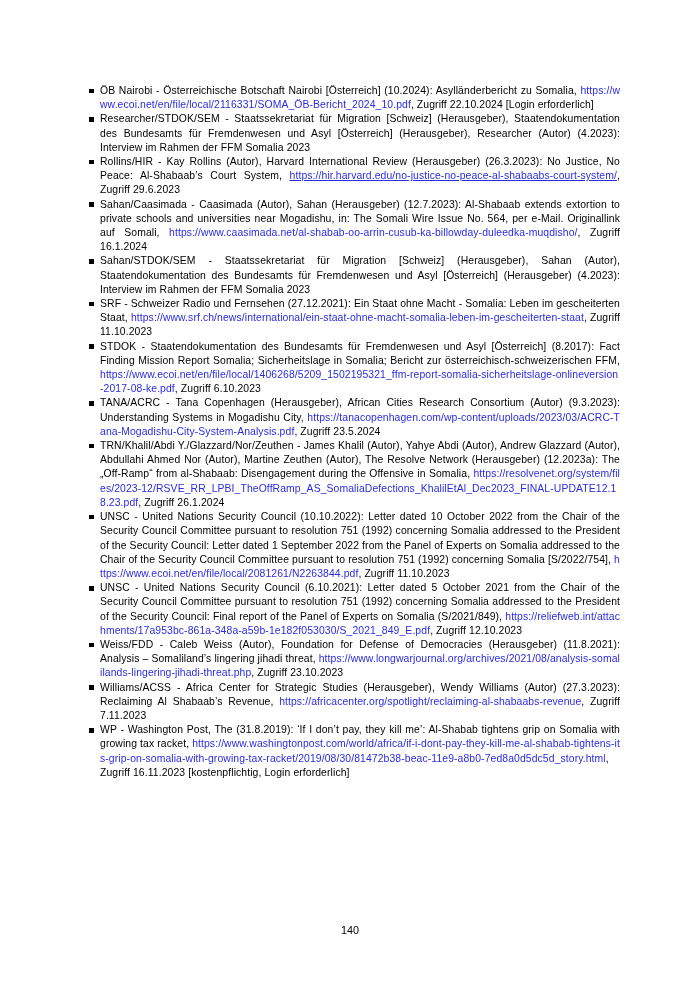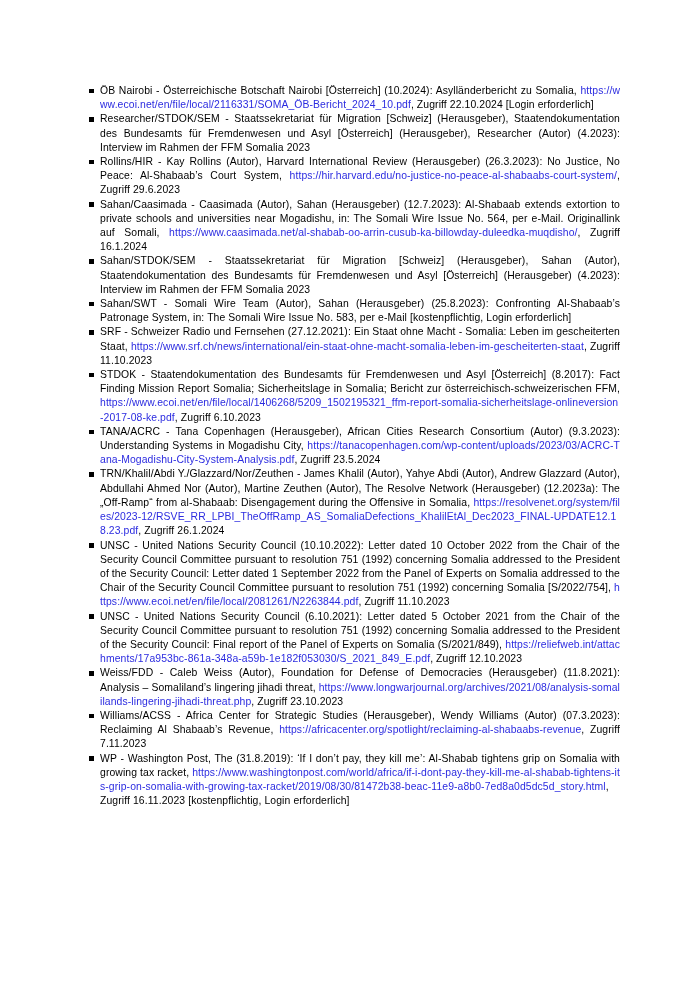--- a/index.html
+++ b/index.html
@@ -58,27 +58,28 @@
     color: #000000;
   }
 </style>
 </head>
 <body>
 
 <div class="page">
   <ul class="refs">
       <li class="ref-item"><span class="bullet"></span><span>ÖB Nairobi - Österreichische Botschaft Nairobi [Österreich] (10.2024): Asylländerbericht zu Somalia, </span><a class="ref-link" href="#" style="color: rgb(43, 43, 224);">https://www.ecoi.net/en/file/local/2116331/SOMA_ÖB-Bericht_2024_10.pdf</a><span>, Zugriff 22.10.2024 [Login erforderlich]</span></li>
       <li class="ref-item"><span class="bullet"></span><span>Researcher/STDOK/SEM - Staatssekretariat für Migration [Schweiz] (Herausgeber), Staatendokumentation des Bundesamts für Fremdenwesen und Asyl [Österreich] (Herausgeber), Researcher (Autor) (4.2023): Interview im Rahmen der FFM Somalia 2023</span></li>
-      <li class="ref-item"><span class="bullet"></span><span>Rollins/HIR - Kay Rollins (Autor), Harvard International Review (Herausgeber) (26.3.2023): No Justice, No Peace: Al-Shabaab’s Court System, </span><a class="ref-link" href="#" style="color: rgb(43, 43, 224);">https://hir.harvard.edu/no-justice-no-peace-al-shabaabs-court-system/</a><span>, Zugriff 29.6.2023</span></li>
+      <li class="ref-item"><span class="bullet"></span><span>Rollins/HIR - Kay Rollins (Autor), Harvard International Review (Herausgeber) (26.3.2023): No Justice, No Peace: Al-Shabaab’s Court System, </span><a class="ref-link" href="#" style="color: rgb(43, 43, 224); text-decoration: underline;">https://hir.harvard.edu/no-justice-no-peace-al-shabaabs-court-system/</a><span>, Zugriff 29.6.2023</span></li>
       <li class="ref-item"><span class="bullet"></span><span>Sahan/Caasimada - Caasimada (Autor), Sahan (Herausgeber) (12.7.2023): Al-Shabaab extends extortion to private schools and universities near Mogadishu, in: The Somali Wire Issue No. 564, per e-Mail. Originallink auf Somali, </span><a class="ref-link" href="#" style="color: rgb(43, 43, 224);">https://www.caasimada.net/al-shabab-oo-arrin-cusub-ka-billowday-duleedka-muqdisho/</a><span>, Zugriff 16.1.2024</span></li>
       <li class="ref-item"><span class="bullet"></span><span>Sahan/STDOK/SEM - Staatssekretariat für Migration [Schweiz] (Herausgeber), Sahan (Autor), Staatendokumentation des Bundesamts für Fremdenwesen und Asyl [Österreich] (Herausgeber) (4.2023): Interview im Rahmen der FFM Somalia 2023</span></li>
-      <li class="ref-item"><span class="bullet"></span><span>Sahan/SWT - Somali Wire Team (Autor), Sahan (Herausgeber) (25.8.2023): Confronting Al-Shabaab’s Patronage System, in: The Somali Wire Issue No. 583, per e-Mail [kostenpflichtig, Login erforderlich]</span></li>
+      <li class="ref-item"><span class="bullet"></span></li>
       <li class="ref-item"><span class="bullet"></span><span>SRF - Schweizer Radio und Fernsehen (27.12.2021): Ein Staat ohne Macht - Somalia: Leben im gescheiterten Staat, </span><a class="ref-link" href="#" style="color: rgb(43, 43, 224);">https://www.srf.ch/news/international/ein-staat-ohne-macht-somalia-leben-im-gescheiterten-staat</a><span>, Zugriff 11.10.2023</span></li>
       <li class="ref-item"><span class="bullet"></span><span>STDOK - Staatendokumentation des Bundesamts für Fremdenwesen und Asyl [Österreich] (8.2017): Fact Finding Mission Report Somalia; Sicherheitslage in Somalia; Bericht zur österreichisch-schweizerischen FFM, </span><a class="ref-link" href="#" style="color: rgb(43, 43, 224);">https://www.ecoi.net/en/file/local/1406268/5209_1502195321_ffm-report-somalia-sicherheitslage-onlineversion-2017-08-ke.pdf</a><span>, Zugriff 6.10.2023</span></li>
       <li class="ref-item"><span class="bullet"></span><span>TANA/ACRC - Tana Copenhagen (Herausgeber), African Cities Research Consortium (Autor) (9.3.2023): Understanding Systems in Mogadishu City, </span><a class="ref-link" href="#" style="color: rgb(43, 43, 224);">https://tanacopenhagen.com/wp-content/uploads/2023/03/ACRC-Tana-Mogadishu-City-System-Analysis.pdf</a><span>, Zugriff 23.5.2024</span></li>
       <li class="ref-item"><span class="bullet"></span><span>TRN/Khalil/Abdi Y./Glazzard/Nor/Zeuthen - James Khalil (Autor), Yahye Abdi (Autor), Andrew Glazzard (Autor), Abdullahi Ahmed Nor (Autor), Martine Zeuthen (Autor), The Resolve Network (Herausgeber) (12.2023a): The „Off-Ramp“ from al-Shabaab: Disengagement during the Offensive in Somalia, </span><a class="ref-link" href="#" style="color: rgb(43, 43, 224);">https://resolvenet.org/system/files/2023-12/RSVE_RR_LPBI_TheOffRamp_AS_SomaliaDefections_KhalilEtAl_Dec2023_FINAL-UPDATE12.18.23.pdf</a><span>, Zugriff 26.1.2024</span></li>
       <li class="ref-item"><span class="bullet"></span><span>UNSC - United Nations Security Council (10.10.2022): Letter dated 10 October 2022 from the Chair of the Security Council Committee pursuant to resolution 751 (1992) concerning Somalia addressed to the President of the Security Council: Letter dated 1 September 2022 from the Panel of Experts on Somalia addressed to the Chair of the Security Council Committee pursuant to resolution 751 (1992) concerning Somalia [S/2022/754], </span><a class="ref-link" href="#" style="color: rgb(43, 43, 224);">https://www.ecoi.net/en/file/local/2081261/N2263844.pdf</a><span>, Zugriff 11.10.2023</span></li>
       <li class="ref-item"><span class="bullet"></span><span>UNSC - United Nations Security Council (6.10.2021): Letter dated 5 October 2021 from the Chair of the Security Council Committee pursuant to resolution 751 (1992) concerning Somalia addressed to the President of the Security Council: Final report of the Panel of Experts on Somalia (S/2021/849), </span><a class="ref-link" href="#" style="color: rgb(43, 43, 224);">https://reliefweb.int/attachments/17a953bc-861a-348a-a59b-1e182f053030/S_2021_849_E.pdf</a><span>, Zugriff 12.10.2023</span></li>
       <li class="ref-item"><span class="bullet"></span><span>Weiss/FDD - Caleb Weiss (Autor), Foundation for Defense of Democracies (Herausgeber) (11.8.2021): Analysis – Somaliland’s lingering jihadi threat, </span><a class="ref-link" href="#" style="color: rgb(43, 43, 224);">https://www.longwarjournal.org/archives/2021/08/analysis-somalilands-lingering-jihadi-threat.php</a><span>, Zugriff 23.10.2023</span></li>
-      <li class="ref-item"><span class="bullet"></span><span>Williams/ACSS - Africa Center for Strategic Studies (Herausgeber), Wendy Williams (Autor) (07.3.2023): Reclaiming Al Shabaab’s Revenue, </span><a class="ref-link" href="#" style="color: rgb(43, 43, 224);">https://africacenter.org/spotlight/reclaiming-al-shabaabs-revenue</a><span>, Zugriff 7.11.2023</span></li>
+      <li class="ref-item"><span class="bullet"></span><span>Williams/ACSS - Africa Center for Strategic Studies (Herausgeber), Wendy Williams (Autor) (27.3.2023): Reclaiming Al Shabaab’s Revenue, </span><a class="ref-link" href="#" style="color: rgb(43, 43, 224);">https://africacenter.org/spotlight/reclaiming-al-shabaabs-revenue</a><span>, Zugriff 7.11.2023</span></li>
       <li class="ref-item"><span class="bullet"></span><span>WP - Washington Post, The (31.8.2019): ‘If I don’t pay, they kill me’: Al-Shabab tightens grip on Somalia with growing tax racket, </span><a class="ref-link" href="#" style="color: rgb(43, 43, 224);">https://www.washingtonpost.com/world/africa/if-i-dont-pay-they-kill-me-al-shabab-tightens-its-grip-on-somalia-with-growing-tax-racket/2019/08/30/81472b38-beac-11e9-a8b0-7ed8a0d5dc5d_story.html</a><span>, Zugriff 16.11.2023 [kostenpflichtig, Login erforderlich]</span></li>
     </ul>
+  <div class="page-number">140</div>
 </div>
 
 </body></html>

